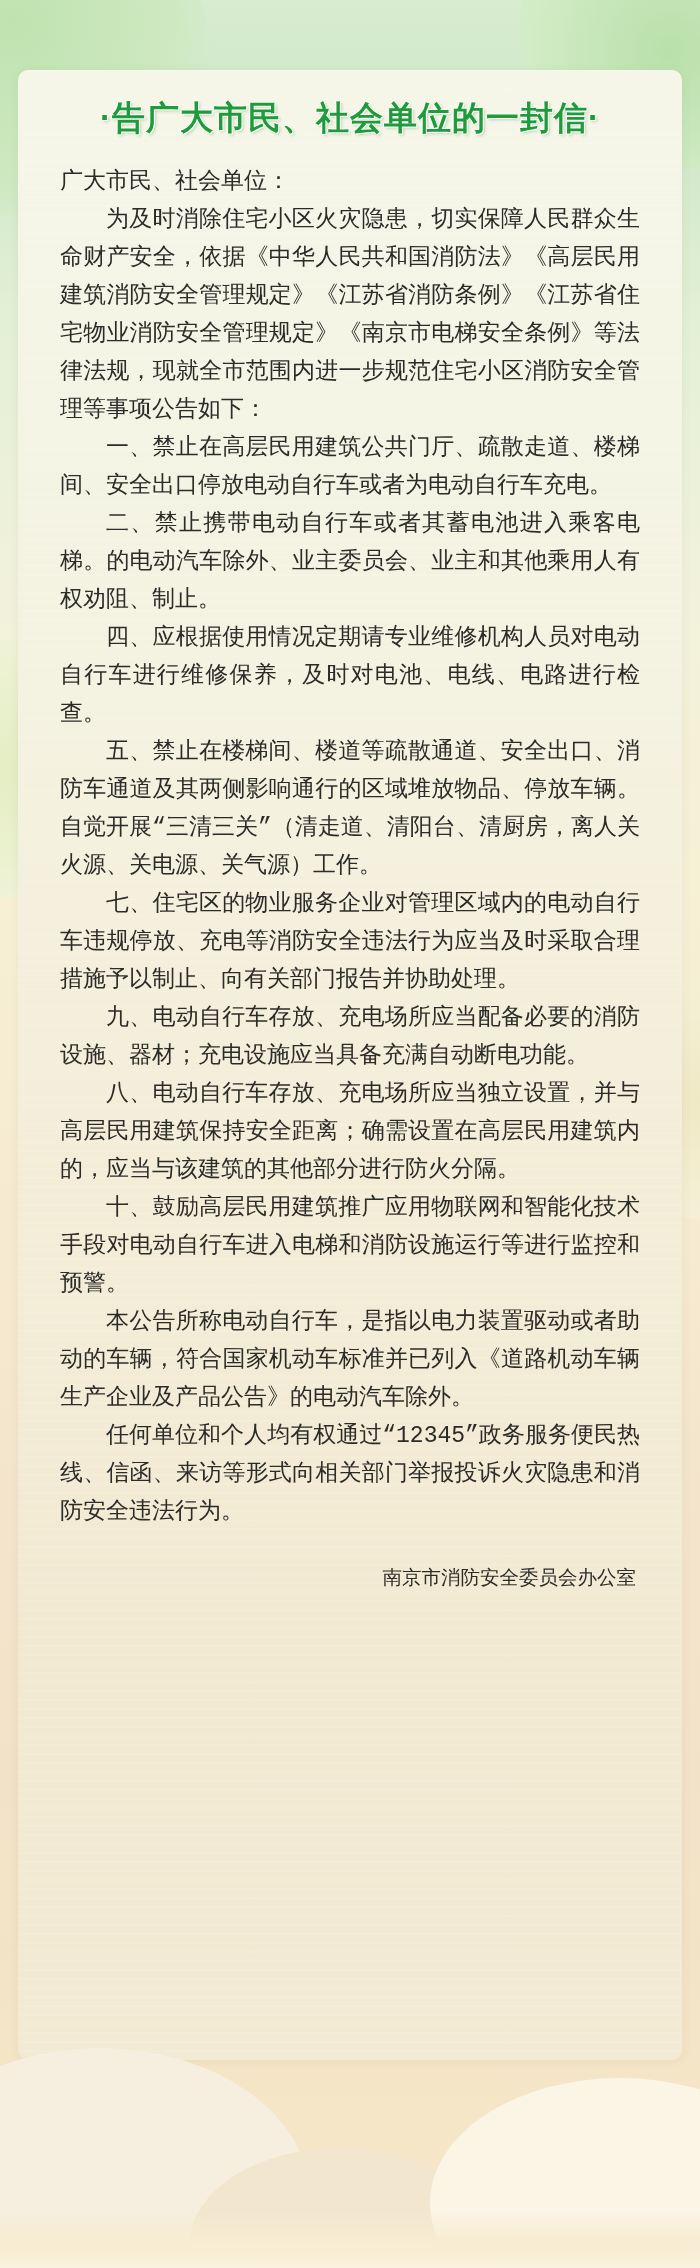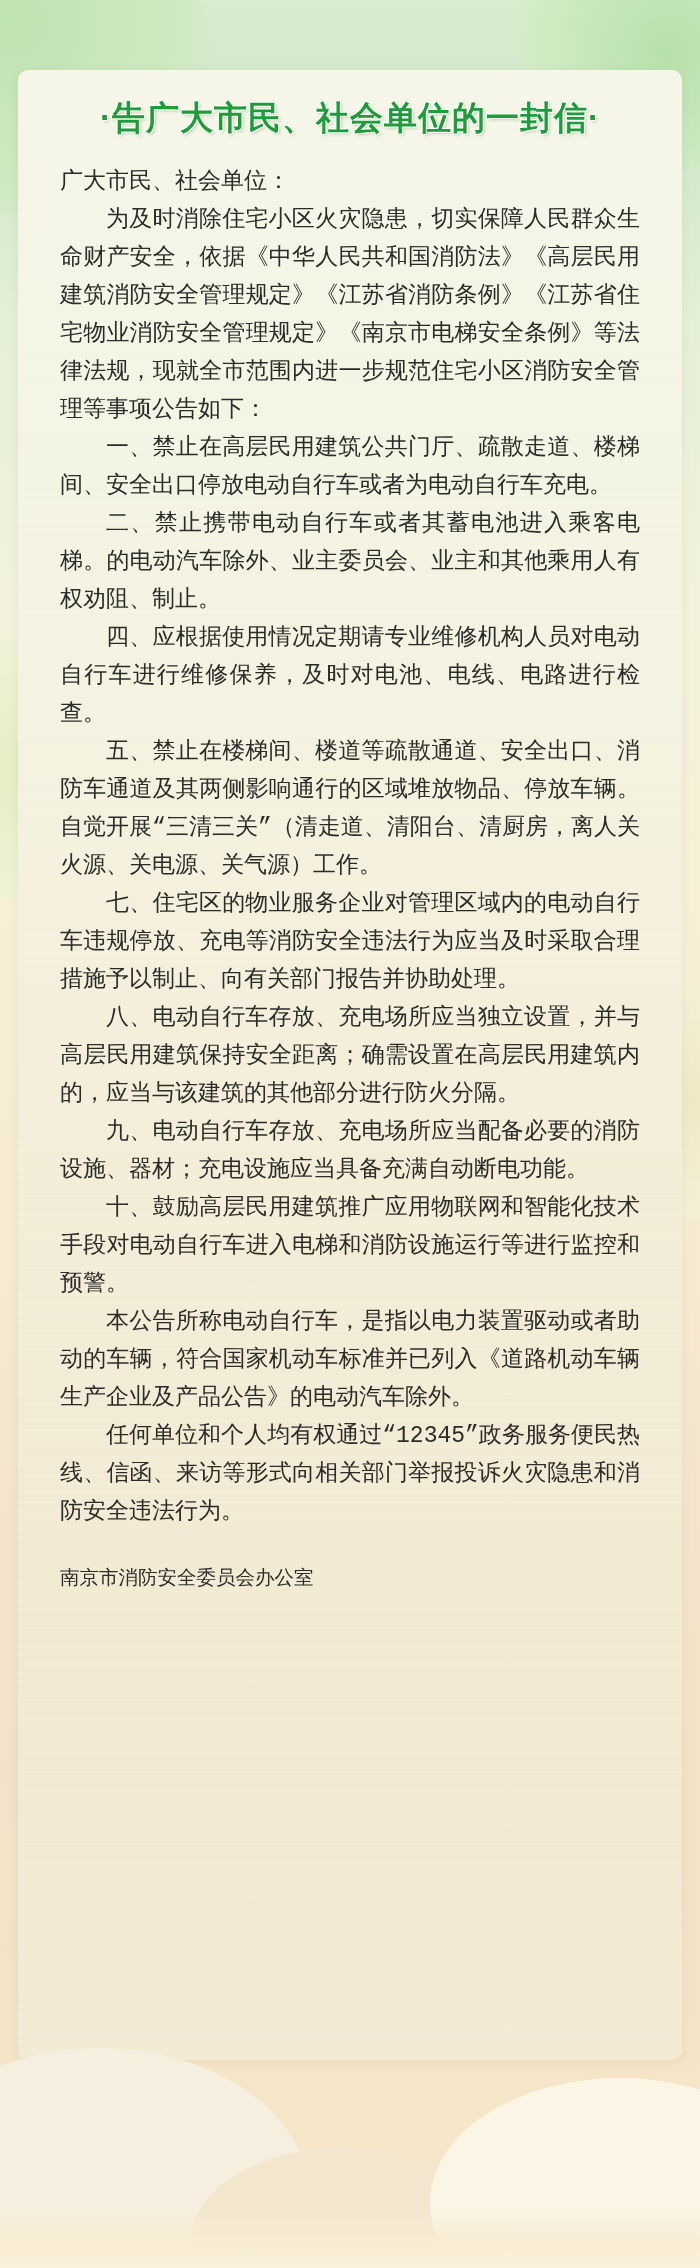--- a/index.html
+++ b/index.html
@@ -151,21 +151,21 @@
     text-indent: 0;
     margin: 8px 0 0 0;
   }
   .p {
     text-indent: 2em;
     margin: 0;
   }
   .sign-block {
     position: relative;
     padding: 26px 46px 0 42px;
-    text-align: left;
+    text-align: right;
     font-size: 19.5px;
     line-height: 40px;
     color: #2b2b28;
   }
   .sign-line {
     display: block;
   }
   .sign-date {
     display: block;
     padding-right: 6px;
@@ -188,22 +188,22 @@
     </div>
 
     <div class="body-text">
       <p class="p-salutation">广大市民、社会单位：</p>
       <p class="p">为及时消除住宅小区火灾隐患，切实保障人民群众生命财产安全，依据《中华人民共和国消防法》《高层民用建筑消防安全管理规定》《江苏省消防条例》《江苏省住宅物业消防安全管理规定》《南京市电梯安全条例》等法律法规，现就全市范围内进一步规范住宅小区消防安全管理等事项公告如下：</p>
       <p class="p">一、禁止在高层民用建筑公共门厅、疏散走道、楼梯间、安全出口停放电动自行车或者为电动自行车充电。</p>
       <p class="p">二、禁止携带电动自行车或者其蓄电池进入乘客电梯。的电动汽车除外、业主委员会、业主和其他乘用人有权劝阻、制止。</p>
       <p class="p">四、应根据使用情况定期请专业维修机构人员对电动自行车进行维修保养，及时对电池、电线、电路进行检查。</p>
       <p class="p">五、禁止在楼梯间、楼道等疏散通道、安全出口、消防车通道及其两侧影响通行的区域堆放物品、停放车辆。自觉开展“三清三关”（清走道、清阳台、清厨房，离人关火源、关电源、关气源）工作。</p>
       <p class="p">七、住宅区的物业服务企业对管理区域内的电动自行车违规停放、充电等消防安全违法行为应当及时采取合理措施予以制止、向有关部门报告并协助处理。</p>
+      <p class="p">九、电动自行车存放、充电场所应当配备必要的消防设施、器材；充电设施应当具备充满自动断电功能。</p>
       <p class="p">八、电动自行车存放、充电场所应当独立设置，并与高层民用建筑保持安全距离；确需设置在高层民用建筑内的，应当与该建筑的其他部分进行防火分隔。</p>
-      <p class="p">九、电动自行车存放、充电场所应当配备必要的消防设施、器材；充电设施应当具备充满自动断电功能。</p>
       <p class="p">十、鼓励高层民用建筑推广应用物联网和智能化技术手段对电动自行车进入电梯和消防设施运行等进行监控和预警。</p>
       <p class="p">本公告所称电动自行车，是指以电力装置驱动或者助动的车辆，符合国家机动车标准并已列入《道路机动车辆生产企业及产品公告》的电动汽车除外。</p>
       <p class="p">任何单位和个人均有权通过“12345”政务服务便民热线、信函、来访等形式向相关部门举报投诉火灾隐患和消防安全违法行为。</p>
     </div>
 
     <div class="sign-block">
       <span class="sign-line">南京市消防安全委员会办公室</span>
     </div>
 
   </div>

